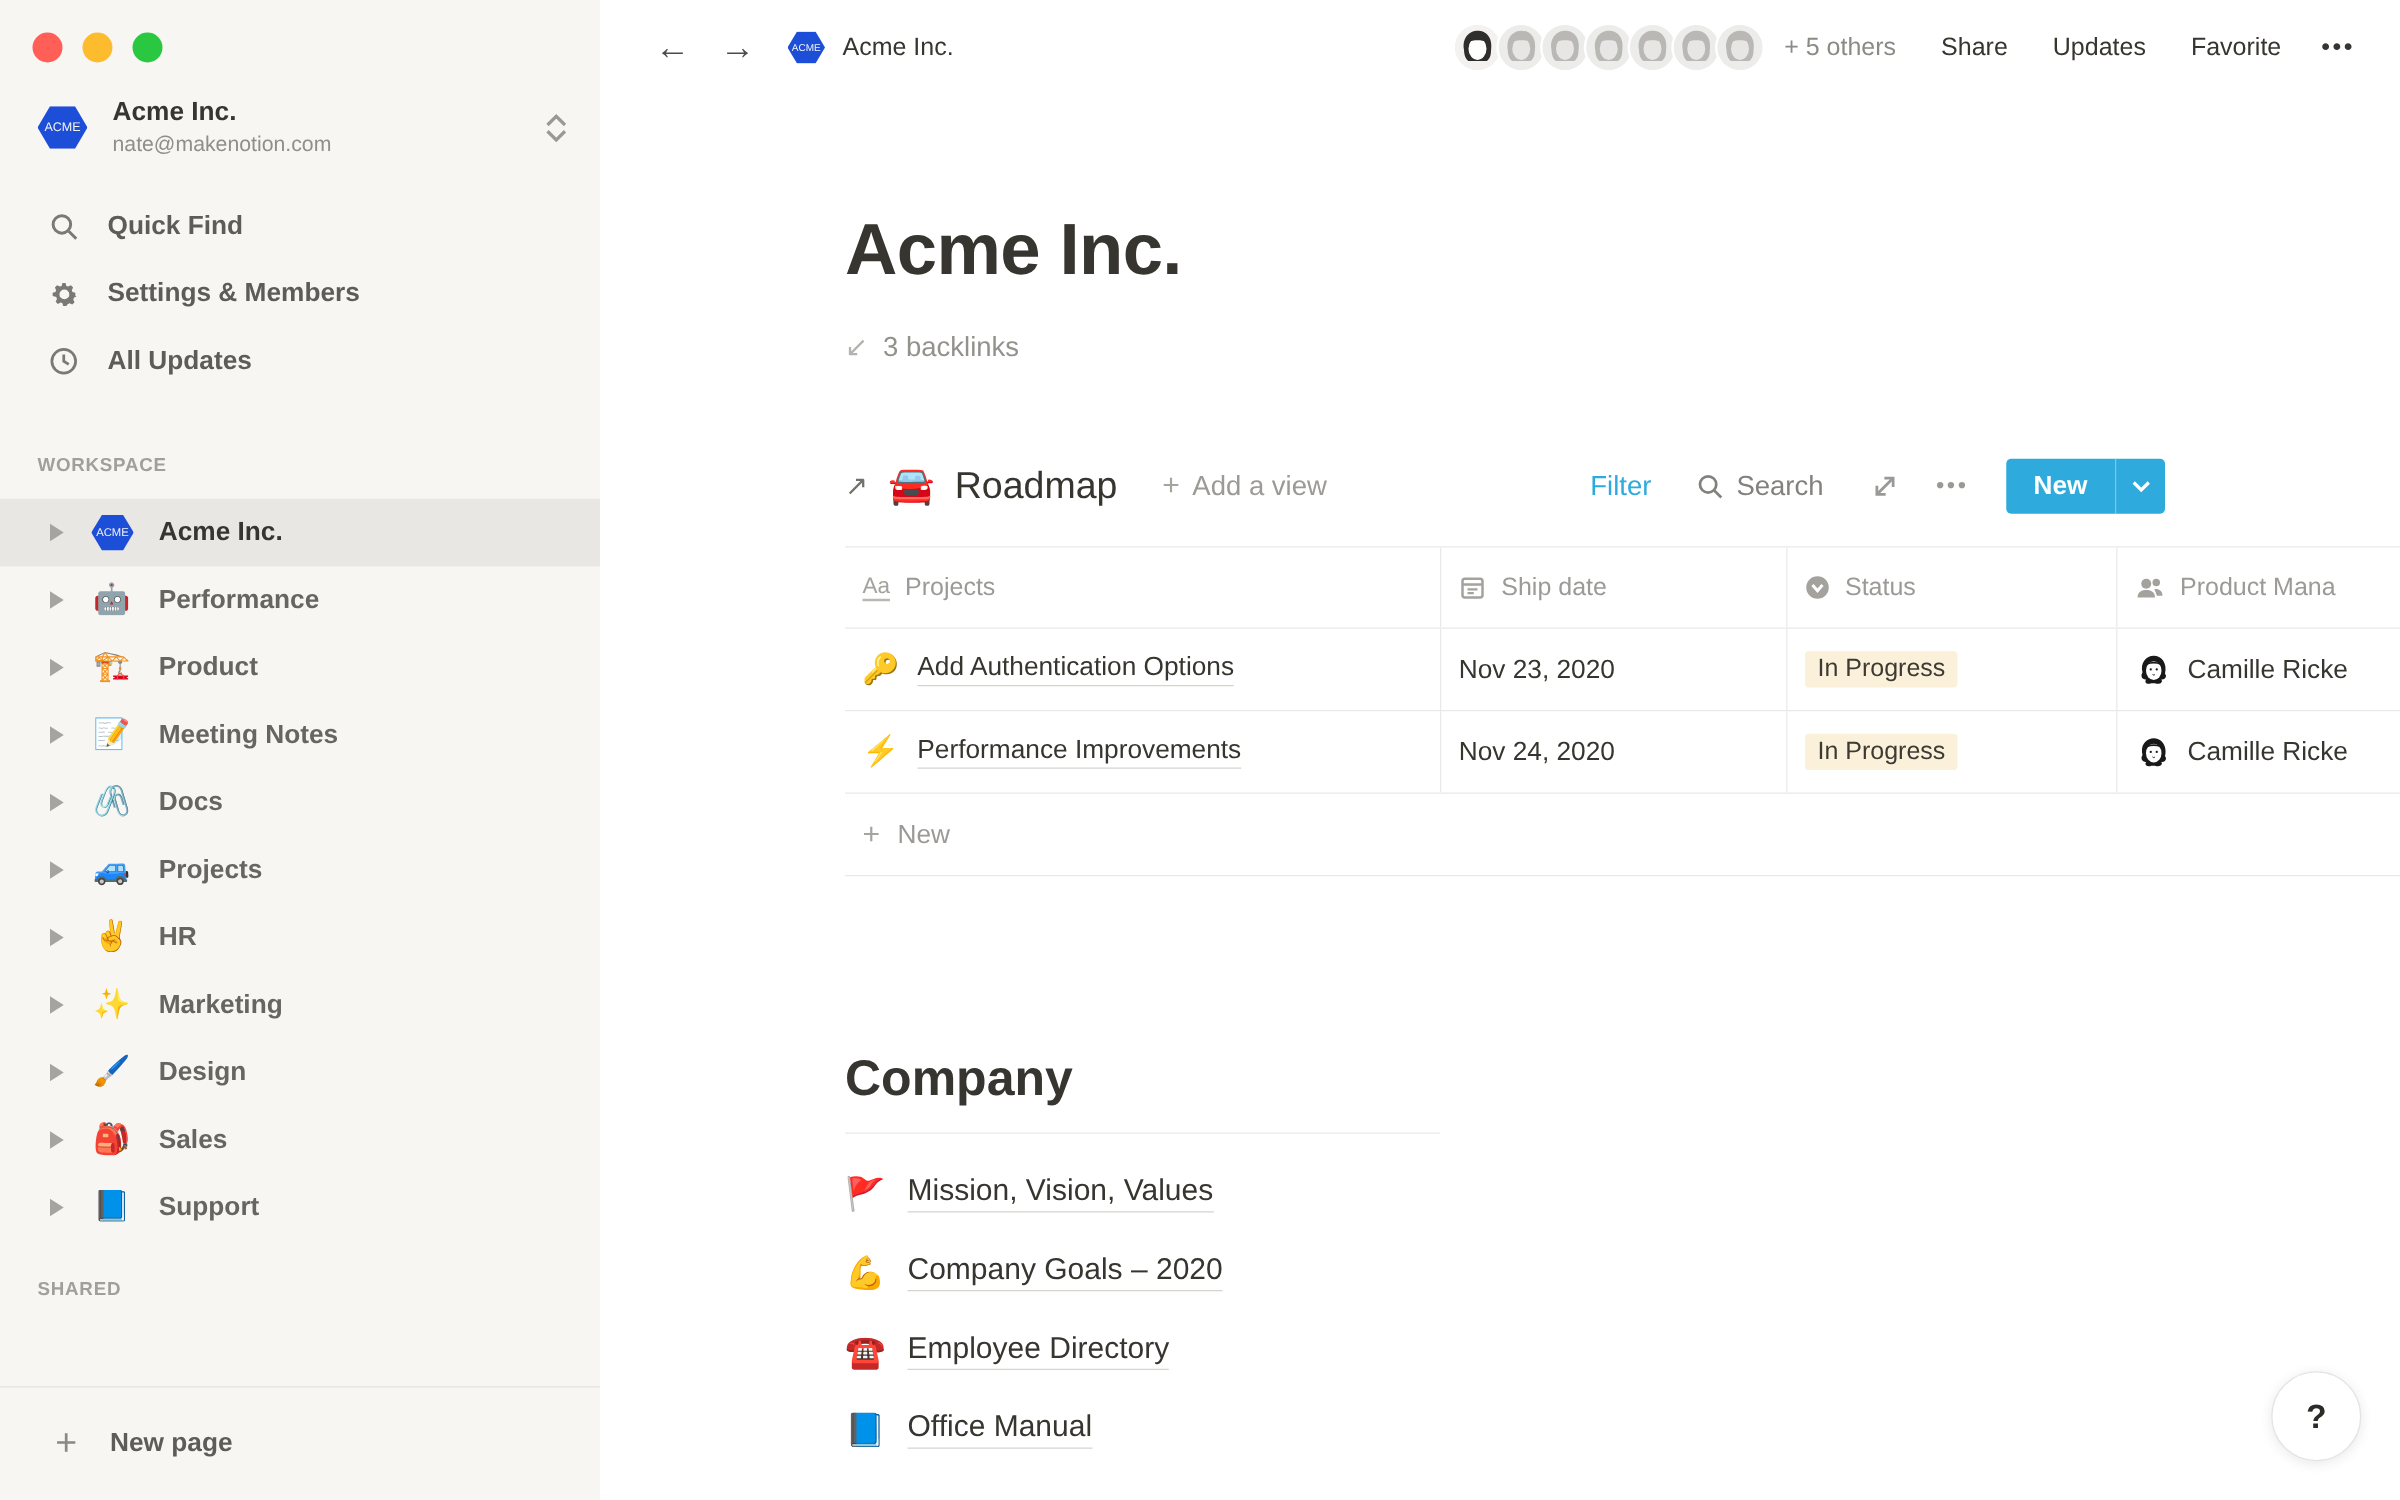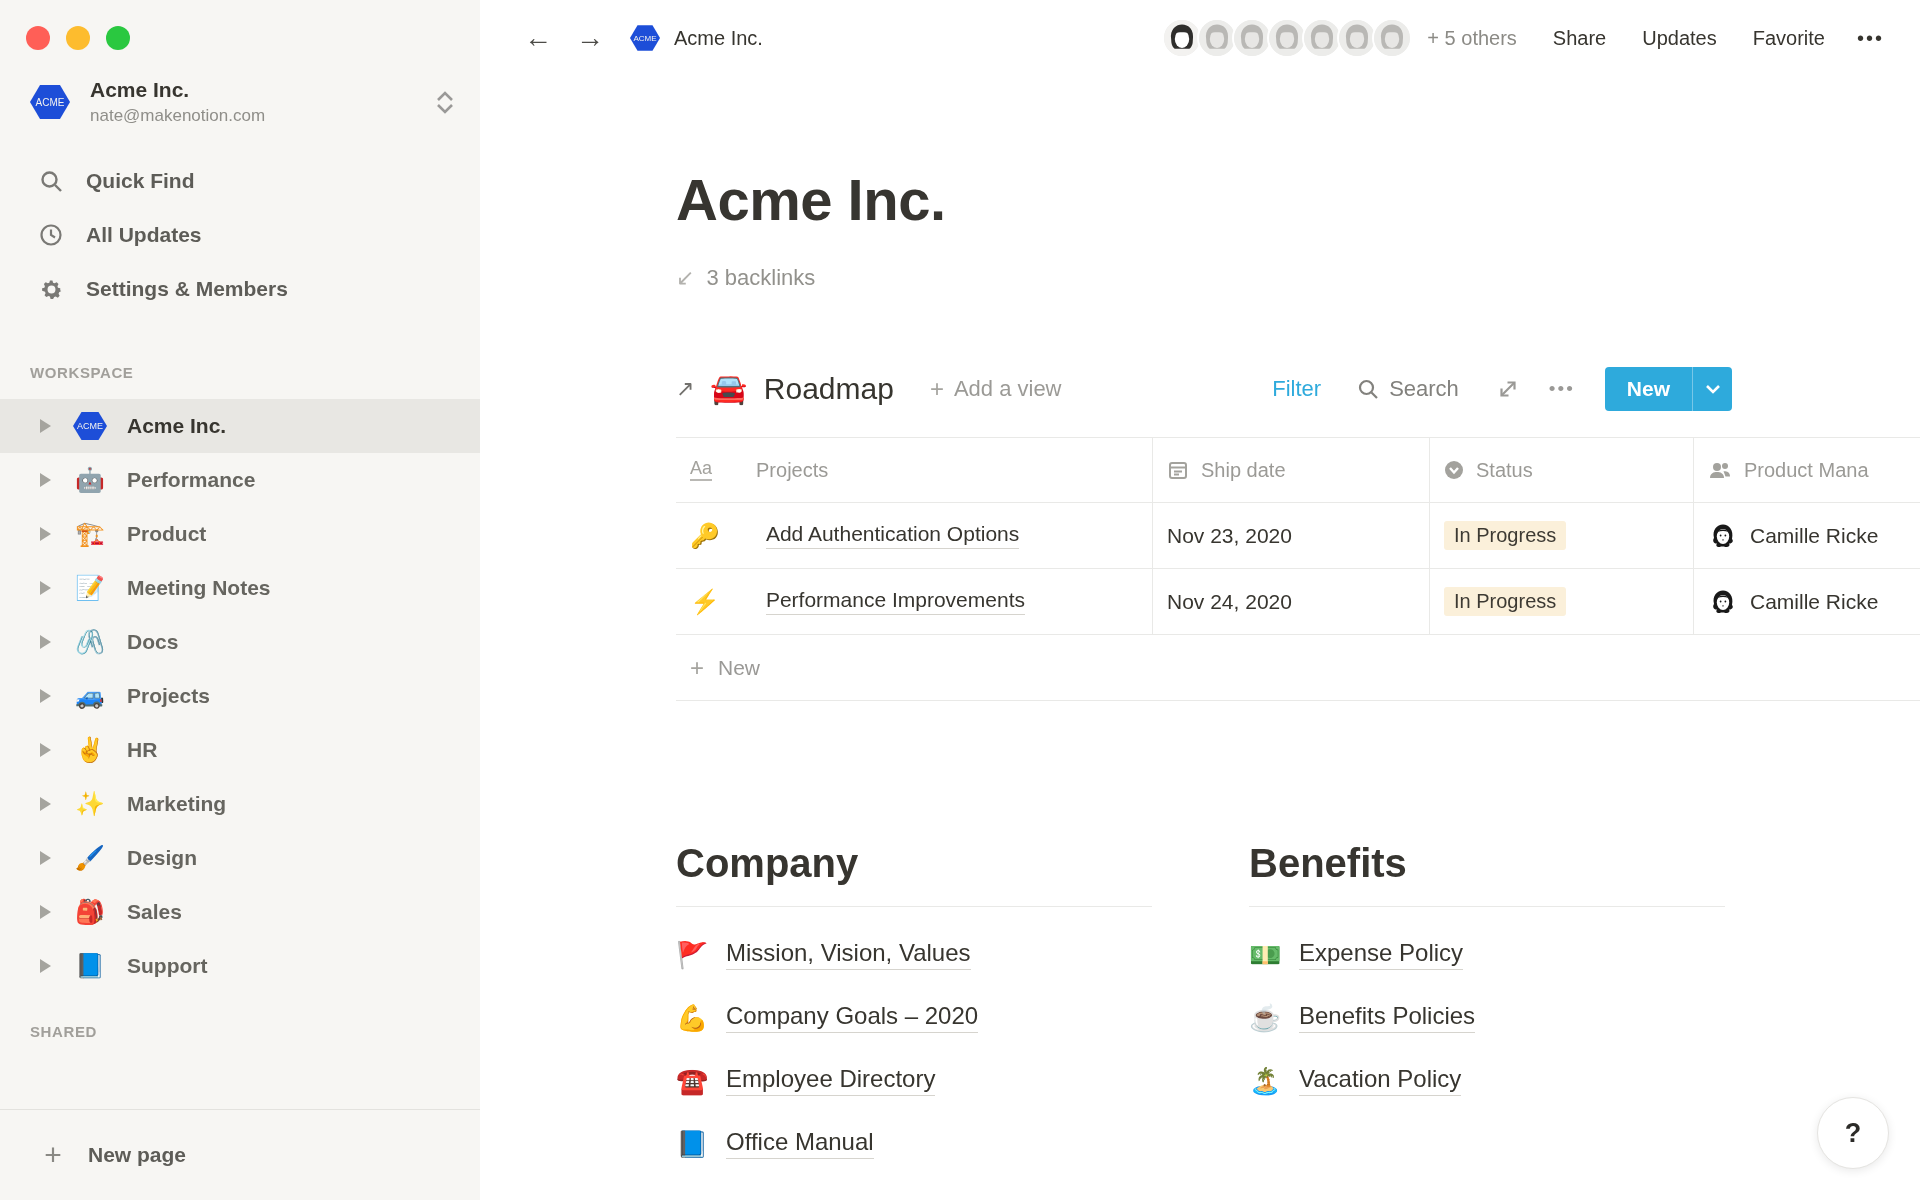--- a/index.html
+++ b/index.html
@@ -86,21 +86,21 @@
   .cb-dots{margin-left:30px;color:#9a9996;font-size:19px;letter-spacing:2px;cursor:pointer;}
   .new-btn{margin-left:30px;display:flex;height:44px;border-radius:4px;overflow:hidden;background:var(--accent-blue);cursor:pointer;flex:none;}
   .new-btn .nb-main{color:#fff;font-size:21px;font-weight:600;display:flex;align-items:center;padding:0 22px;}
   .new-btn .nb-drop{width:40px;display:flex;align-items:center;justify-content:center;border-left:1px solid rgba(255,255,255,.35);color:#fff;}
 
   
   .table{margin-top:26px;width:1330px;border-top:1px solid var(--line);}
   .trow{display:flex;border-bottom:1px solid var(--line);align-items:stretch;}
   .tcell{display:flex;align-items:center;padding-left:14px;border-right:1px solid var(--line);overflow:hidden;white-space:nowrap;}
   .tcell:last-child{border-right:none;}
-  .c0{width:477px;gap:32px;} .c1{width:277px;} .c2{width:264px;align-items:center;} .c3{width:312px;}
+  .c0{width:477px;} .c1{width:277px;} .c2{width:264px;align-items:center;} .c3{width:312px;}
   .thead .tcell{height:64px;color:#9b9a96;font-size:20px;}
   .thead .h-icon{margin-right:12px;display:flex;align-items:center;color:#a3a29d;}
   .aa-icon{font-size:18px;color:#a3a29d;border-bottom:2px solid #b9b8b4;line-height:1.1;font-weight:500;}
   .tbody .trow{height:66px;}
   .row-emoji{font-size:24px;margin-right:14px;line-height:1;}
   .proj-link{font-size:21px;font-weight:500;color:var(--ink);border-bottom:1px solid #d6d4ce;padding-bottom:2px;cursor:pointer;}
   .date-txt{font-size:21px;color:var(--ink);}
   .badge{background:var(--badge-bg);color:#3d3a33;font-size:20px;padding:3px 10px;border-radius:3px;}
   .mgr-avatar{width:30px;height:30px;border-radius:50%;flex:none;margin-right:12px;overflow:hidden;}
   .mgr-avatar svg{display:block;width:100%;height:100%;}
@@ -154,34 +154,34 @@
         <span class="mi-icon">
           <svg width="24" height="24" viewBox="0 0 24 24">
             <circle cx="10.5" cy="10.5" r="7" fill="none" stroke="#7a7975" stroke-width="2.4"></circle>
             <path d="M16 16 L22 22" stroke="#7a7975" stroke-width="2.4"></path>
           </svg>
         </span>
         <span class="mi-label">Quick Find</span>
       </div>
       <div class="menu-item">
         <span class="mi-icon">
+          <svg width="25" height="25" viewBox="0 0 24 24" fill="#7a7975">
+            <path d="M12 8.2a3.8 3.8 0 1 0 0 7.6 3.8 3.8 0 0 0 0-7.6zm9.4 5.3-2.1 1.1c-.1.5-.3 1-.5 1.4l1 2.1-1.7 1.7-2.1-1c-.4.2-.9.4-1.4.5L13.5 21h-2.4l-.6-2.2c-.5-.1-1-.3-1.4-.5l-2.1 1-1.7-1.7 1-2.1c-.2-.4-.4-.9-.5-1.4L3 13.2v-2.4l2.2-.6c.1-.5.3-1 .5-1.4l-1-2.1 1.7-1.7 2.1 1c.4-.2.9-.4 1.4-.5l.6-2.2h2.4l.6 2.2c.5.1 1 .3 1.4.5l2.1-1 1.7 1.7-1 2.1c.2.4.4.9.5 1.4l2.2.6v2.2z"></path>
+          </svg>
+        </span>
+        <span class="mi-label">Settings &amp; Members</span>
+      </div>
+      <div class="menu-item">
+        <span class="mi-icon">
           <svg width="24" height="24" viewBox="0 0 24 24">
             <circle cx="12" cy="12" r="9.5" fill="none" stroke="#7a7975" stroke-width="2.2"></circle>
             <path d="M12 6.5 V12 L16 14.5" fill="none" stroke="#7a7975" stroke-width="2.2"></path>
           </svg>
         </span>
         <span class="mi-label">All Updates</span>
-      </div>
-      <div class="menu-item">
-        <span class="mi-icon">
-          <svg width="25" height="25" viewBox="0 0 24 24" fill="#7a7975">
-            <path d="M12 8.2a3.8 3.8 0 1 0 0 7.6 3.8 3.8 0 0 0 0-7.6zm9.4 5.3-2.1 1.1c-.1.5-.3 1-.5 1.4l1 2.1-1.7 1.7-2.1-1c-.4.2-.9.4-1.4.5L13.5 21h-2.4l-.6-2.2c-.5-.1-1-.3-1.4-.5l-2.1 1-1.7-1.7 1-2.1c-.2-.4-.4-.9-.5-1.4L3 13.2v-2.4l2.2-.6c.1-.5.3-1 .5-1.4l-1-2.1 1.7-1.7 2.1 1c.4-.2.9-.4 1.4-.5l.6-2.2h2.4l.6 2.2c.5.1 1 .3 1.4.5l2.1-1 1.7 1.7-1 2.1c.2.4.4.9.5 1.4l2.2.6v2.2z"></path>
-          </svg>
-        </span>
-        <span class="mi-label">Settings &amp; Members</span>
       </div>
     </nav>
 
   <div class="section-label label-workspace">WORKSPACE</div>
   <div class="side-items" id="side-items">
       <div class="side-item selected">
         <span class="caret"></span>
         <span class="hex" style="width: 34px; height: 30px; font-size: 9px; margin-left: 22px; flex: 0 0 auto;">ACME</span>
         <span class="label">Acme Inc.</span>
       </div>
@@ -480,35 +480,17 @@
             <div class="link-row">
               <span class="emoji">☎️</span>
               <span class="link-label">Employee Directory</span>
             </div>
             <div class="link-row">
               <span class="emoji">📘</span>
               <span class="link-label">Office Manual</span>
             </div>
           </div>
         </div>
-        <div class="section">
-          <div class="h2">Benefits</div>
-          <div class="h2-rule"></div>
-          <div class="link-list">
-            <div class="link-row">
-              <span class="emoji">💵</span>
-              <span class="link-label">Expense Policy</span>
-            </div>
-            <div class="link-row">
-              <span class="emoji">☕</span>
-              <span class="link-label">Benefits Policies</span>
-            </div>
-            <div class="link-row">
-              <span class="emoji">🏝️</span>
-              <span class="link-label">Vacation Policy</span>
-            </div>
-          </div>
-        </div>
       </div>
   </div>
 
   <div class="help-fab">?</div>
 </main>
 
 </body></html>

